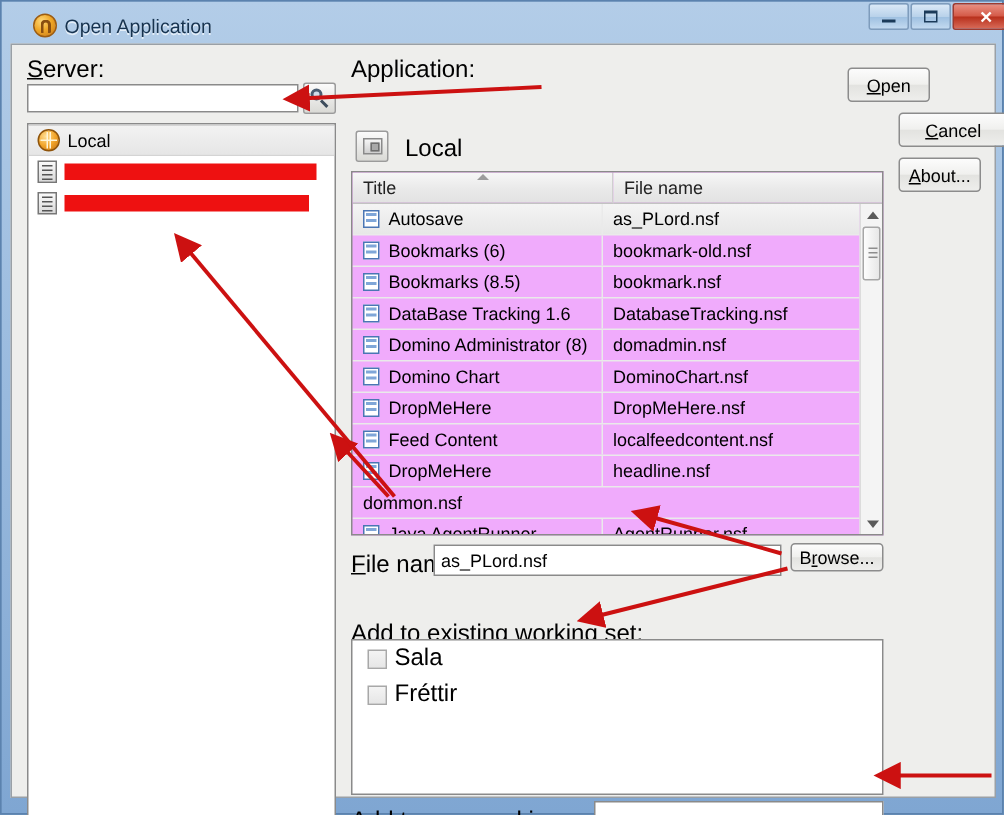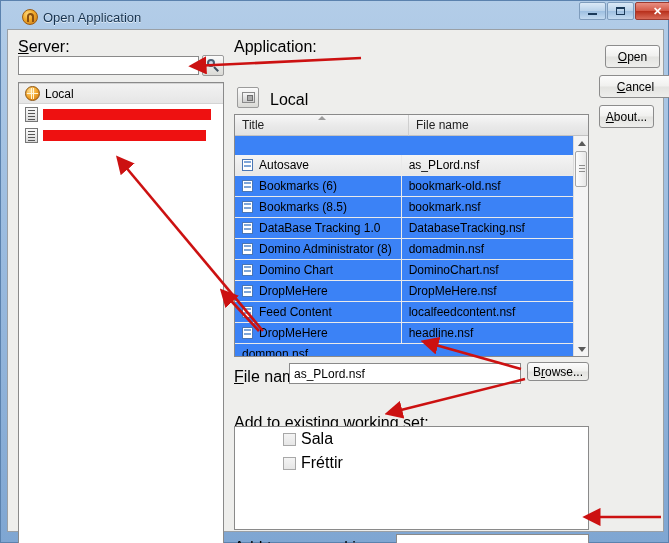--- a/index.html
+++ b/index.html
@@ -135,38 +135,38 @@
     background:linear-gradient(180deg,#f6f6f6,#cfcfcf);position:relative;
   }
   .folderup:after{
     content:"";position:absolute;right:1px;bottom:1px;width:6px;height:6px;
     background:#a9a9a9;border:1px solid #6f6f6f;box-sizing:border-box;
   }
   #path-current{position:absolute;left:262px;top:61px;}
   
   #file-table{
     position:absolute;left:226px;top:84px;width:355px;height:243px;
-    box-sizing:border-box;border:1px solid #8a8a8a;background:#3b82f6;
+    box-sizing:border-box;border:1px solid #8a8a8a;background:#f0abfc;
     overflow:hidden;
   }
   .thead{display:flex;height:21px;box-sizing:border-box;}
   .th{
     box-sizing:border-box;height:21px;line-height:20px;padding-left:7px;
     background:linear-gradient(180deg,#f7f7f7 0%,#eaeaea 52%,#e2e2e2 100%);
     border-right:1px solid #cfcfcf;border-bottom:1px solid #c2c2c2;
     font-size:12px;color:#222;position:relative;overflow:hidden;white-space:nowrap;
   }
   .th.col-title{width:175px;}
   .th.col-file{width:180px;border-right:none;}
   .sort-arrow{
     position:absolute;left:50%;top:1px;margin-left:-4px;width:0;height:0;
     border-left:4px solid transparent;border-right:4px solid transparent;
     border-bottom:4px solid #9c9c9c;
   }
-  .tbody{position:absolute;left:0;top:21px;right:15px;bottom:0;overflow:hidden;margin-top:19px;}
+  .tbody{position:absolute;left:0;top:21px;right:15px;bottom:0;overflow:hidden;}
   .trow{display:flex;height:21px;box-sizing:border-box;border-bottom:1px solid #eaeaea;}
   .trow.selected{background:linear-gradient(180deg,#f4f4f4 0%,#e7e7e7 100%);}
   .cell-title{
     width:175px;box-sizing:border-box;display:flex;align-items:center;
     padding-left:7px;border-right:1px solid #eaeaea;overflow:hidden;white-space:nowrap;
   }
   .cell-file{
     width:180px;box-sizing:border-box;display:flex;align-items:center;
     padding-left:7px;overflow:hidden;white-space:nowrap;
   }
@@ -221,29 +221,29 @@
   .checkbox.checked:after{
     content:"";position:absolute;left:3px;top:1px;width:4px;height:8px;
     border:solid #15539e;border-width:0 2px 2px 0;transform:rotate(42deg);
   }
   .checkbox.empty{border:1px solid #a8a8a8;background:linear-gradient(180deg,#f4f4f4,#e6e6e6);}
   #existing-set-label{position:absolute;left:226px;top:384px;}
   #working-set-list{
     position:absolute;left:226px;top:396px;width:355px;height:104px;
     box-sizing:border-box;border:1px solid #8a8a8a;background:#fff;overflow:hidden;
   }
-  .ws-row{height:24px;display:flex;align-items:center;padding-left:10px;box-sizing:border-box;margin-left:38px;}
+  .ws-row{height:24px;display:flex;align-items:center;padding-left:10px;box-sizing:border-box;}
   #newset-label{position:absolute;left:226px;top:509px;}
   #newset-input{
     position:absolute;left:388px;top:504px;width:193px;height:20px;
     box-sizing:border-box;border:1px solid #8a8a8a;background:#fff;
     font-family:"Liberation Sans",sans-serif;font-size:12px;padding:0 4px;outline:none;
   }
   
-  #open-button{position:absolute;left:557px;top:15px;width:55px;height:23px;margin-left:40px;}
+  #open-button{position:absolute;left:557px;top:15px;width:55px;height:23px;}
   #cancel-button{position:absolute;left:591px;top:45px;width:73px;height:23px;}
   #about-button{position:absolute;left:591px;top:75px;width:55px;height:23px;}
   
   #annotation-layer{position:absolute;left:0;top:0;width:669px;height:543px;pointer-events:none;}
 </style>
 </head>
 <body>
 
 <div class="window">
 
@@ -327,21 +327,21 @@
               <span class="db-icon"></span>
               <span>Bookmarks (8.5)</span>
             </div>
             <div class="cell-file">
               <span>bookmark.nsf</span>
             </div>
           </div>
           <div class="trow">
             <div class="cell-title">
               <span class="db-icon"></span>
-              <span>DataBase Tracking 1.0</span>
+              <span>DataBase Tracking 1.6</span>
             </div>
             <div class="cell-file">
               <span>DatabaseTracking.nsf</span>
             </div>
           </div>
           <div class="trow">
             <div class="cell-title">
               <span class="db-icon"></span>
               <span>Domino Administrator (8)</span>
             </div>

